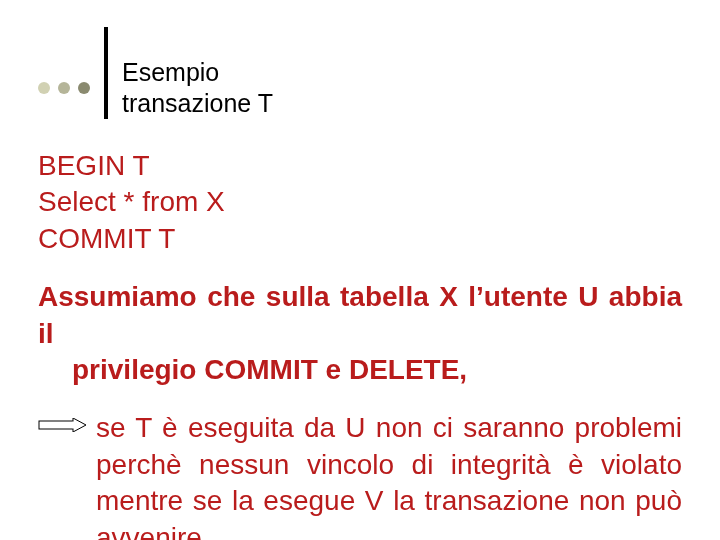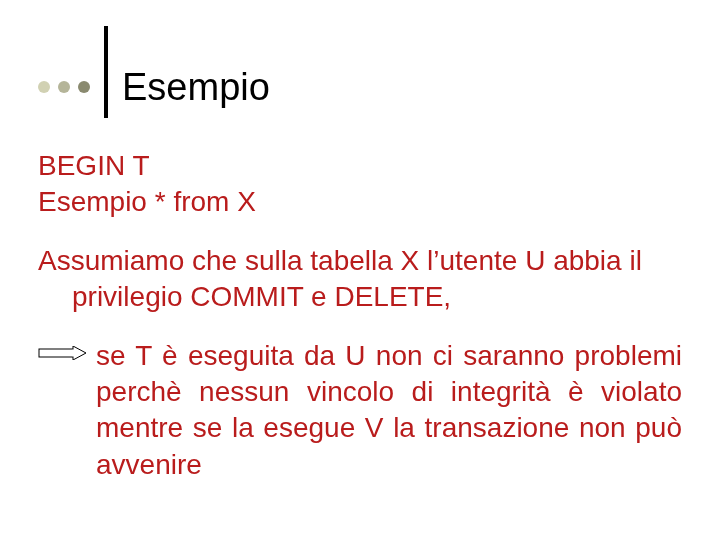--- a/index.html
+++ b/index.html
@@ -40,41 +40,42 @@
   .dot.d1 { background: #d1d1b3; }
   .dot.d2 { background: #b5b599; }
   .dot.d3 { background: #8a8a6f; }
   .vbar {
     width: 4px;
     height: 92px;
     background: #000;
     margin-right: 14px;
   }
   .title {
-    font-size: 38px;
+    font-size: 25px;
     line-height: 1.25;
     margin-top: 31px;
   }
   .content {
     position: absolute;
     top: 148px;
     left: 38px;
     right: 38px;
     font-size: 28px;
     line-height: 1.3;
     color: #b91c1c;
   }
   .block {
     margin-bottom: 22px;
   }
   .code-line {
     white-space: nowrap;
   }
   .para {
     text-align: justify;
+    font-weight: bold;
   }
   .indent-cont {
     display: block;
     padding-left: 34px;
   }
   .arrow-row {
     display: flex;
     align-items: flex-start;
     gap: 10px;
   }
@@ -94,28 +95,30 @@
 
   <div class="header">
     <div class="dots">
       <span class="dot d1"></span>
       <span class="dot d2"></span>
       <span class="dot d3"></span>
     </div>
     <div class="vbar"></div>
     <div class="title">
       <div>Esempio</div>
+      <div>transazione T</div>
     </div>
   </div>
 
   <div class="content">
 
     <div class="block">
       <div class="code-line">BEGIN T</div>
-      <div class="code-line">Esempio * from X</div>
+      <div class="code-line">Select * from X</div>
+      <div class="code-line">COMMIT T</div>
     </div>
 
     <div class="block">
       <div class="para">
         <span>Assumiamo che sulla tabella X l’utente U abbia il</span>
         <span class="indent-cont">privilegio COMMIT e DELETE,</span>
       </div>
     </div>
 
     <div class="block arrow-row">

